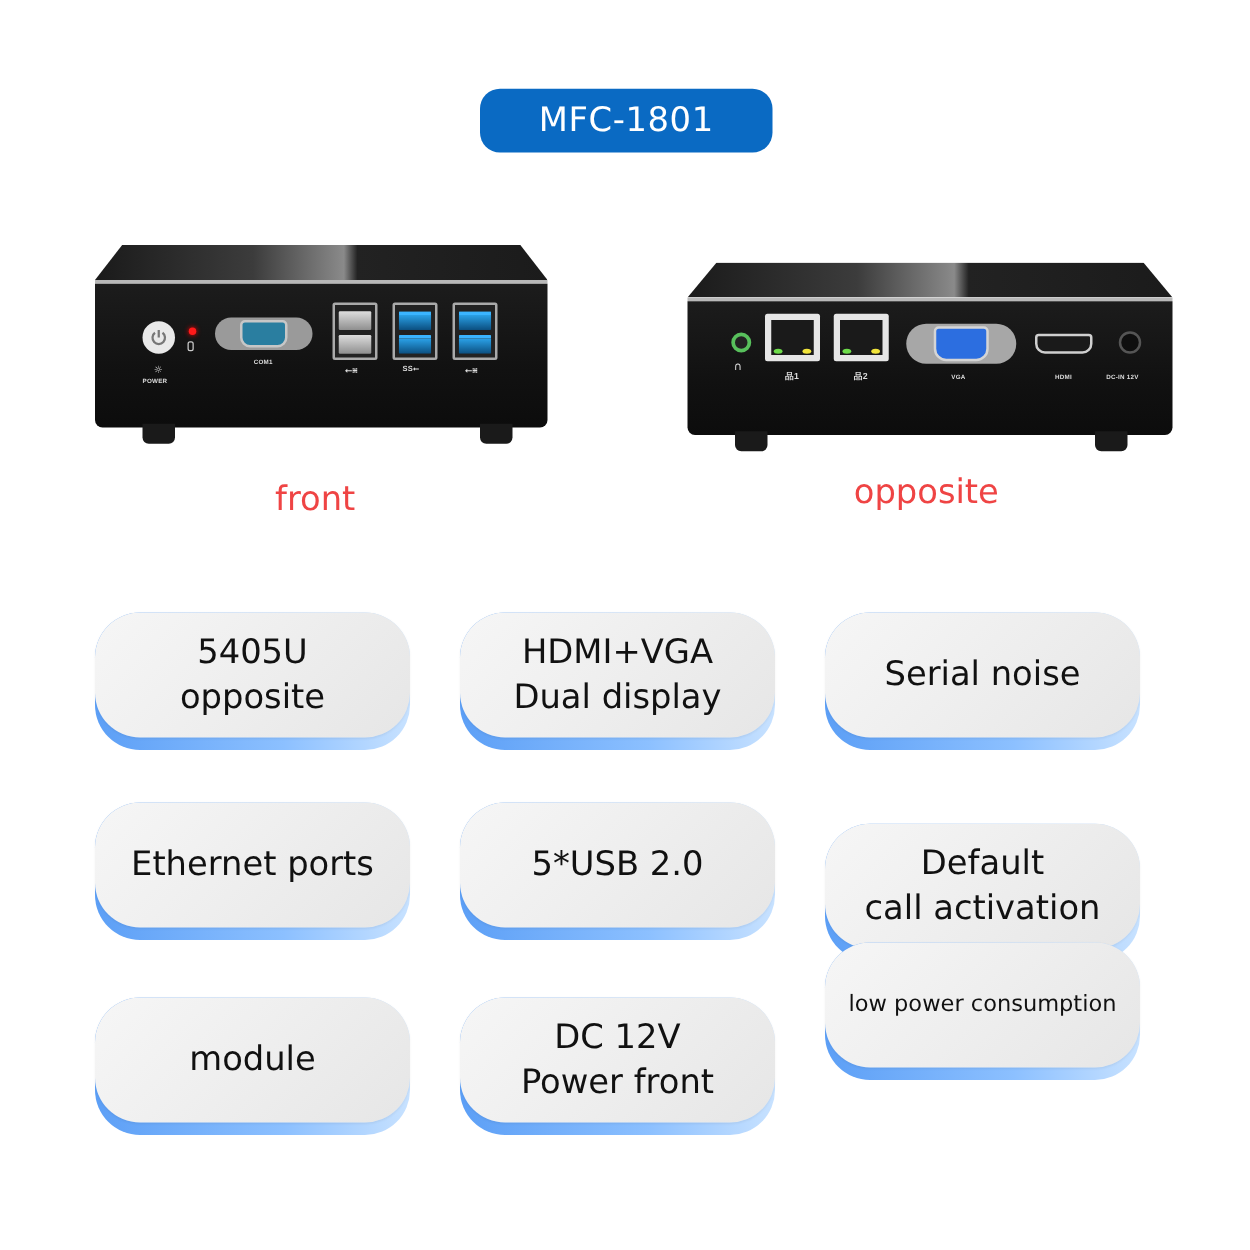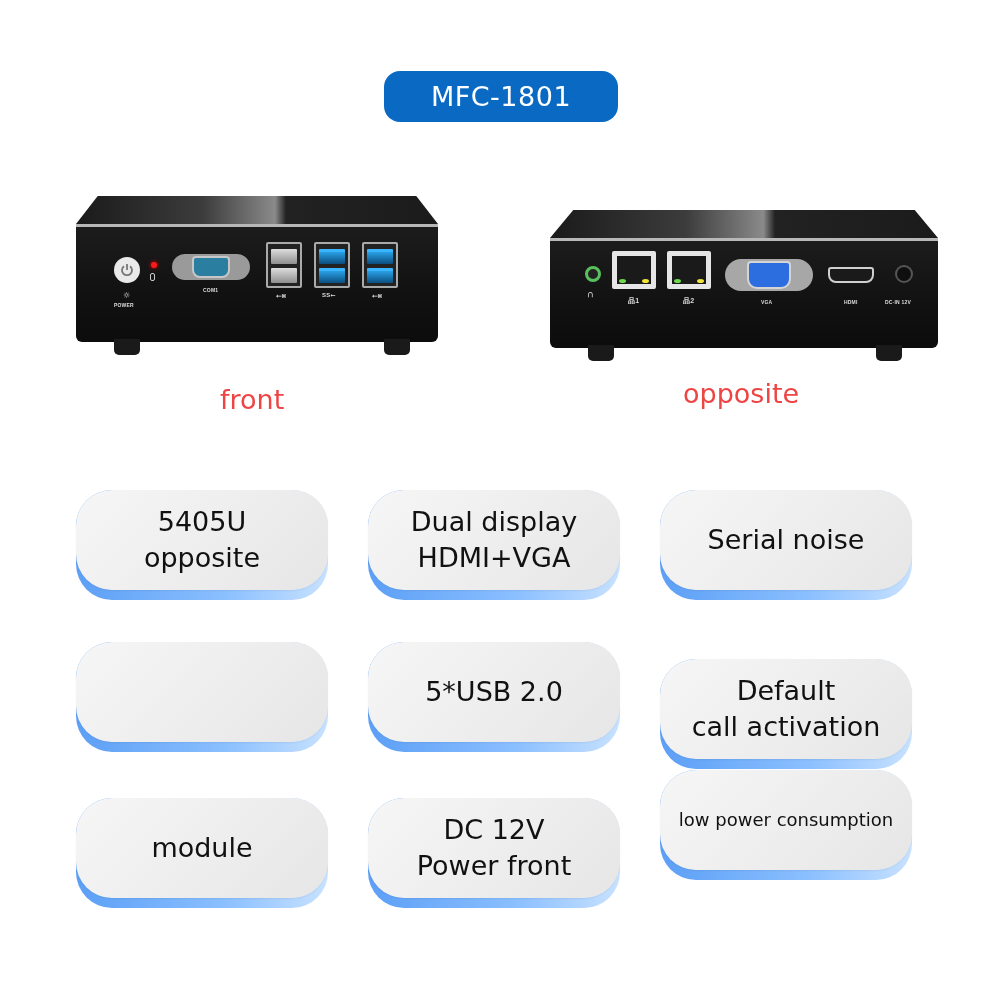--- a/index.html
+++ b/index.html
@@ -149,32 +149,33 @@
 <div class="view-label" style="left:683px; top:378px;">opposite</div>
 
 <div class="pill" style="left:76px; top:490px;">
   <div class="cap">
     <div class="line">5405U</div>
     <div class="line">opposite</div>
   </div>
 </div>
 <div class="pill" style="left:368px; top:490px;">
   <div class="cap">
+    <div class="line">HDMI+VGA</div>
     <div class="line">Dual display</div>
-    <div class="line">HDMI+VGA</div>
   </div>
 </div>
 <div class="pill" style="left:660px; top:490px;">
   <div class="cap">
     <div class="line">Serial noise</div>
   </div>
 </div>
 
 <div class="pill" style="left:76px; top:642px;">
   <div class="cap">
+    <div class="line">Ethernet ports</div>
   </div>
 </div>
 <div class="pill" style="left:368px; top:642px;">
   <div class="cap">
     <div class="line">5*USB 2.0</div>
   </div>
 </div>
 <div class="pill" style="left:660px; top:659px;">
   <div class="cap">
     <div class="line">Default</div>
@@ -186,17 +187,17 @@
   <div class="cap">
     <div class="line">module</div>
   </div>
 </div>
 <div class="pill" style="left:368px; top:798px;">
   <div class="cap">
     <div class="line">DC 12V</div>
     <div class="line">Power front</div>
   </div>
 </div>
-<div class="pill" style="left:660px; top:770px;">
+<div class="pill" style="left:660px; top:754px;">
   <div class="cap">
     <div class="line small">low power consumption</div>
   </div>
 </div>
 
 </body></html>

